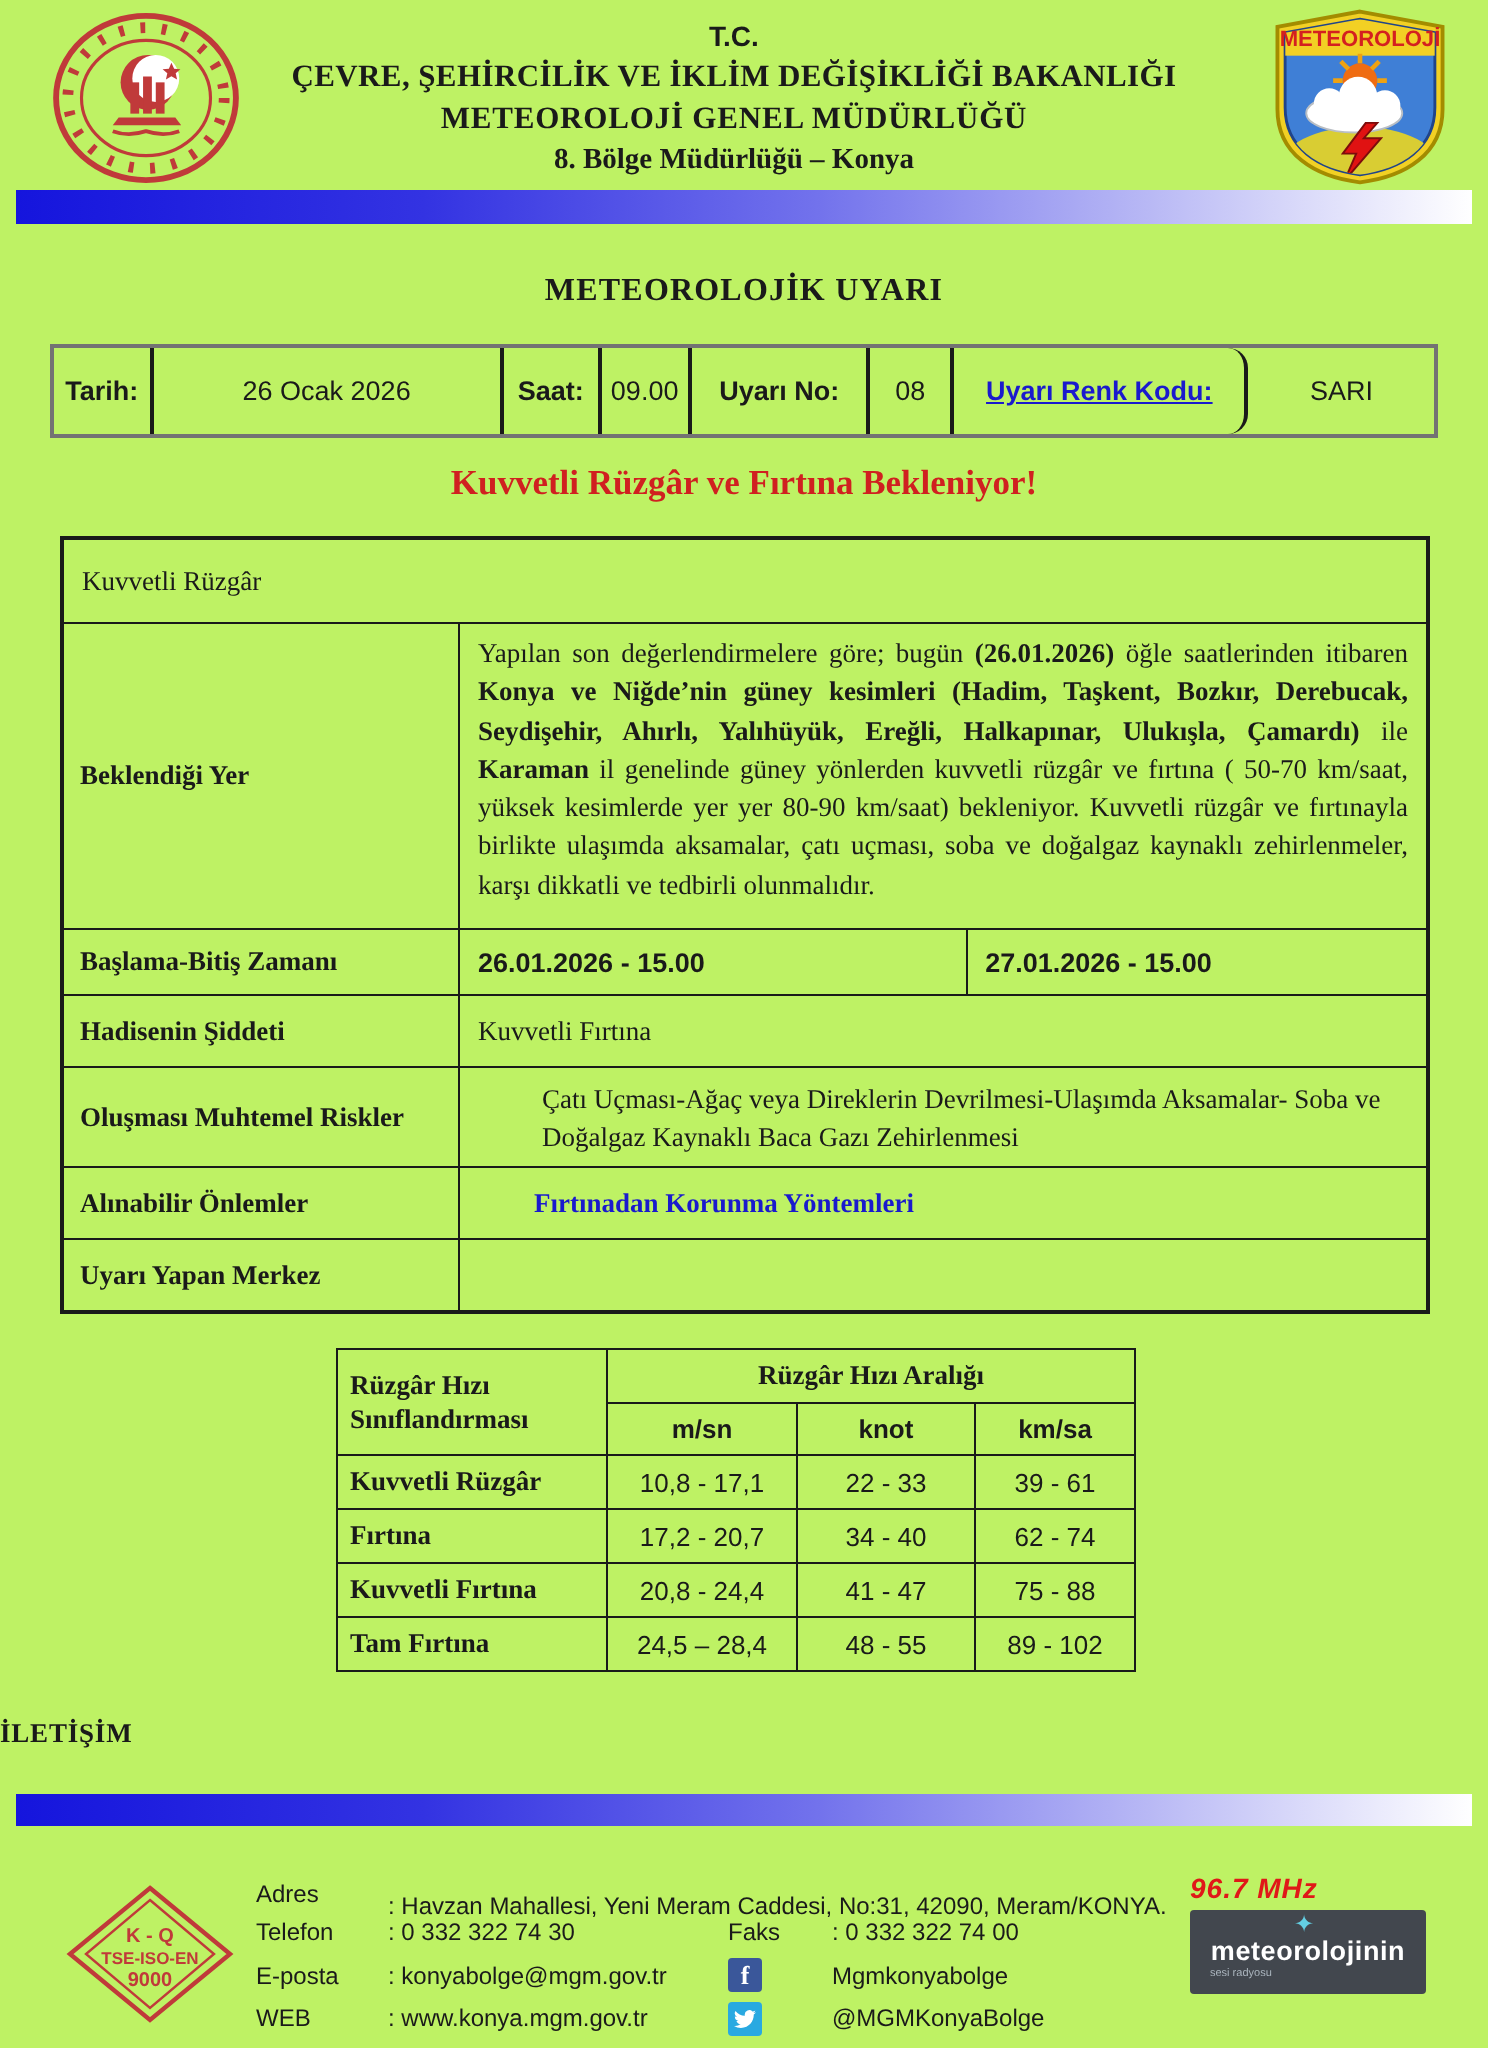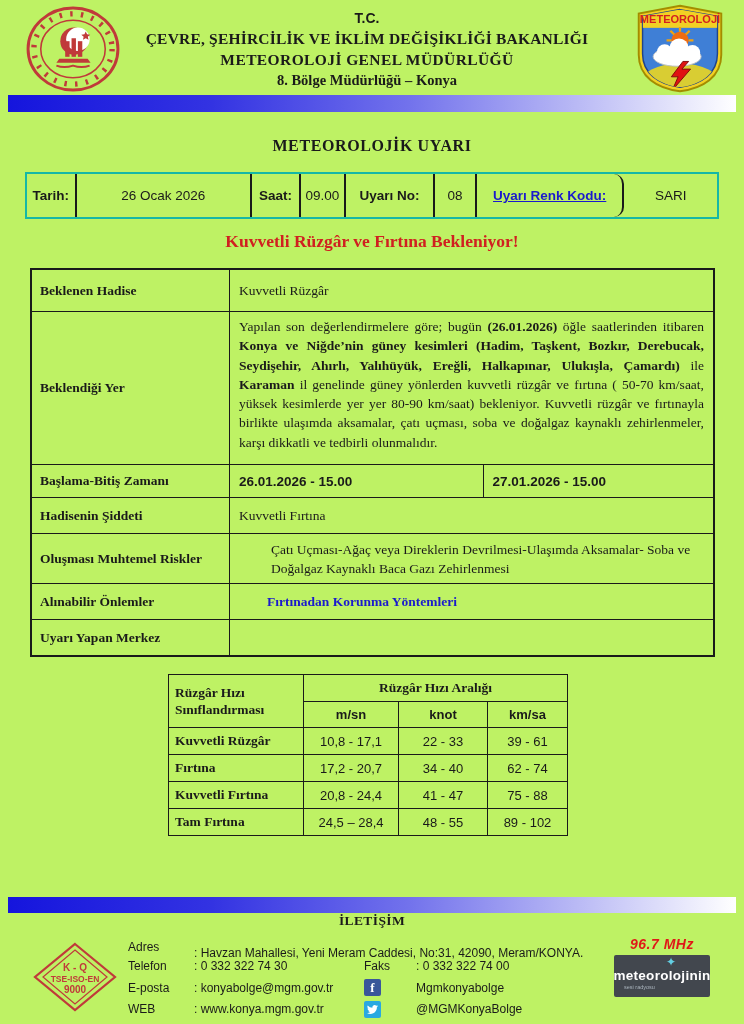--- a/index.html
+++ b/index.html
@@ -22,21 +22,21 @@
   .blue-bar { position:absolute; left:8px; width:728px; height:17px;
     background:linear-gradient(to right,#1515dd 0%,#3333e2 28%,#7272ec 55%,#b9b9f5 78%,#ffffff 100%); }
   .bar-top { top:95px; }
   .bar-bottom { top:897px; height:16px; }
 
   .doc-title { position:absolute; left:0; right:0; top:137px; text-align:center;
     font-weight:bold; font-size:16px; letter-spacing:.6px; }
 
   
   .info-table { position:absolute; left:25px; top:172px; width:694px; height:47px;
-    display:flex; border:2px solid #14b8a6; font-size:13.5px; }
+    display:flex; border:2px solid #737373; font-size:13.5px; }
   .info-cell { display:flex; align-items:center; justify-content:center;
     border-right:2px solid #1a1a1a; padding:0 2px; text-align:center;
     font-family:"Liberation Sans", sans-serif; }
   .info-cell:last-child { border-right:none; }
   .ic-label { font-weight:bold; }
   .ic-link { font-weight:bold; color:#1a1acd; text-decoration:underline; cursor:pointer;border-radius:10px; }
 
   .alert-title { position:absolute; left:0; right:0; top:231px; text-align:center;
     color:#d02020; font-weight:bold; font-size:17.5px; }
 
@@ -61,34 +61,34 @@
   .wind-table { position:absolute; left:168px; top:674px; width:399px;
     border-collapse:collapse; table-layout:fixed; font-size:13px; }
   .wind-table th, .wind-table td { border:1.5px solid #1a1a1a; padding:2px 6px; }
   .wt-class-hdr { font-weight:bold; text-align:left; font-size:13.5px; line-height:17px; }
   .wt-range-hdr { font-weight:bold; text-align:center; height:27px; font-size:13.5px; }
   .wt-unit { font-family:"Liberation Sans", sans-serif; font-weight:bold; text-align:center; height:26px; }
   .wt-name { font-weight:bold; text-align:left; height:27px; font-size:13.5px; }
   .wt-val { font-family:"Liberation Sans", sans-serif; text-align:center; }
 
   
-  .contact-title { position:absolute; left:0; right:0; top:913px; text-align:center;
+  .contact-title { position:absolute; left:0; right:0; top:859px; text-align:left;
     font-weight:bold; font-size:13.5px; letter-spacing:.4px; }
   .iso-logo { position:absolute; left:32px; top:941px; width:86px; height:72px; }
   .contact-grid { position:absolute; left:128px; top:934px; width:486px;
     font-family:"Liberation Sans", sans-serif; font-size:12px; }
   .c-row { display:grid; grid-template-columns:66px 170px 52px 1fr; height:21.5px; align-items:center; }
   .c-row .span3 { grid-column:2 / 5;margin-top:12px; }
   .c-label { font-weight:normal; }
   .soc-icon { width:17px; height:17px; border-radius:2px; display:flex;
     align-items:center; justify-content:center; }
   .fb { background:#3a579a; color:#ffffff; font-weight:bold; font-size:13px;
     font-family:"Liberation Serif", serif; }
   .tw { background:#29a9e1; }
-  .radio-logo { position:absolute; left:614px; top:936px; width:96px; text-align:center; }
+  .radio-logo { position:absolute; left:595px; top:936px; width:118px; }
   .radio-freq { color:#e01818; font-style:italic; font-weight:bold; font-size:14px;
     font-family:"Liberation Sans", sans-serif; letter-spacing:.5px; margin-bottom:3px; }
   .radio-box { position:relative; background:#42474e; border-radius:2px; height:42px;
     color:#ffffff; display:flex; flex-direction:column; align-items:center; justify-content:center; }
   .radio-name { font-family:"Liberation Sans", sans-serif; font-weight:bold;
     font-size:13.5px; letter-spacing:.3px; line-height:13px; margin-top:6px; }
   .radio-sub { font-family:"Liberation Sans", sans-serif; font-size:5.5px;
     color:#aab4bd; align-self:flex-start; margin-left:10px; margin-top:2px; }
   .radio-star { position:absolute; top:2px; left:52px; color:#63cfe3; font-size:12px; line-height:10px; }
 </style>
@@ -161,21 +161,20 @@
     <div class="info-cell ic-label" style="flex:0 0 13%">Uyarı No:</div>
     <div class="info-cell" style="flex:0 0 6%">08</div>
     <div class="info-cell ic-link" style="flex:0 0 21.4%">Uyarı Renk Kodu:</div>
     <div class="info-cell" style="flex:1">SARI</div>
   </div>
 
   <div class="alert-title">Kuvvetli Rüzgâr ve Fırtına Bekleniyor!</div>
 
   <div class="details-table">
     <div class="d-row rh-42">
-      <div class="d-label">Beklenen Hadise</div>
       <div class="d-value">Kuvvetli Rüzgâr</div>
     </div>
     <div class="d-row rh-155">
       <div class="d-label">Beklendiği Yer</div>
       <div class="d-value d-value-par"><span>Yapılan son değerlendirmelere göre; bugün </span><span style="font-weight: bold;">(26.01.2026)</span><span> öğle saatlerinden itibaren </span><span style="font-weight: bold;">Konya ve Niğde’nin güney kesimleri (Hadim, Taşkent, Bozkır, Derebucak, Seydişehir, Ahırlı, Yalıhüyük, Ereğli, Halkapınar, Ulukışla, Çamardı)</span><span> ile </span><span style="font-weight: bold;">Karaman</span><span> il genelinde güney yönlerden kuvvetli rüzgâr ve fırtına ( 50-70 km/saat, yüksek kesimlerde yer yer 80-90 km/saat) bekleniyor. Kuvvetli rüzgâr ve fırtınayla birlikte ulaşımda aksamalar, çatı uçması, soba ve doğalgaz kaynaklı zehirlenmeler, karşı dikkatli ve tedbirli olunmalıdır.</span></div>
     </div>
     <div class="d-row rh-33">
       <div class="d-label">Başlama-Bitiş Zamanı</div>
       <div class="d-value d-split">
         <div>26.01.2026 - 15.00</div>

